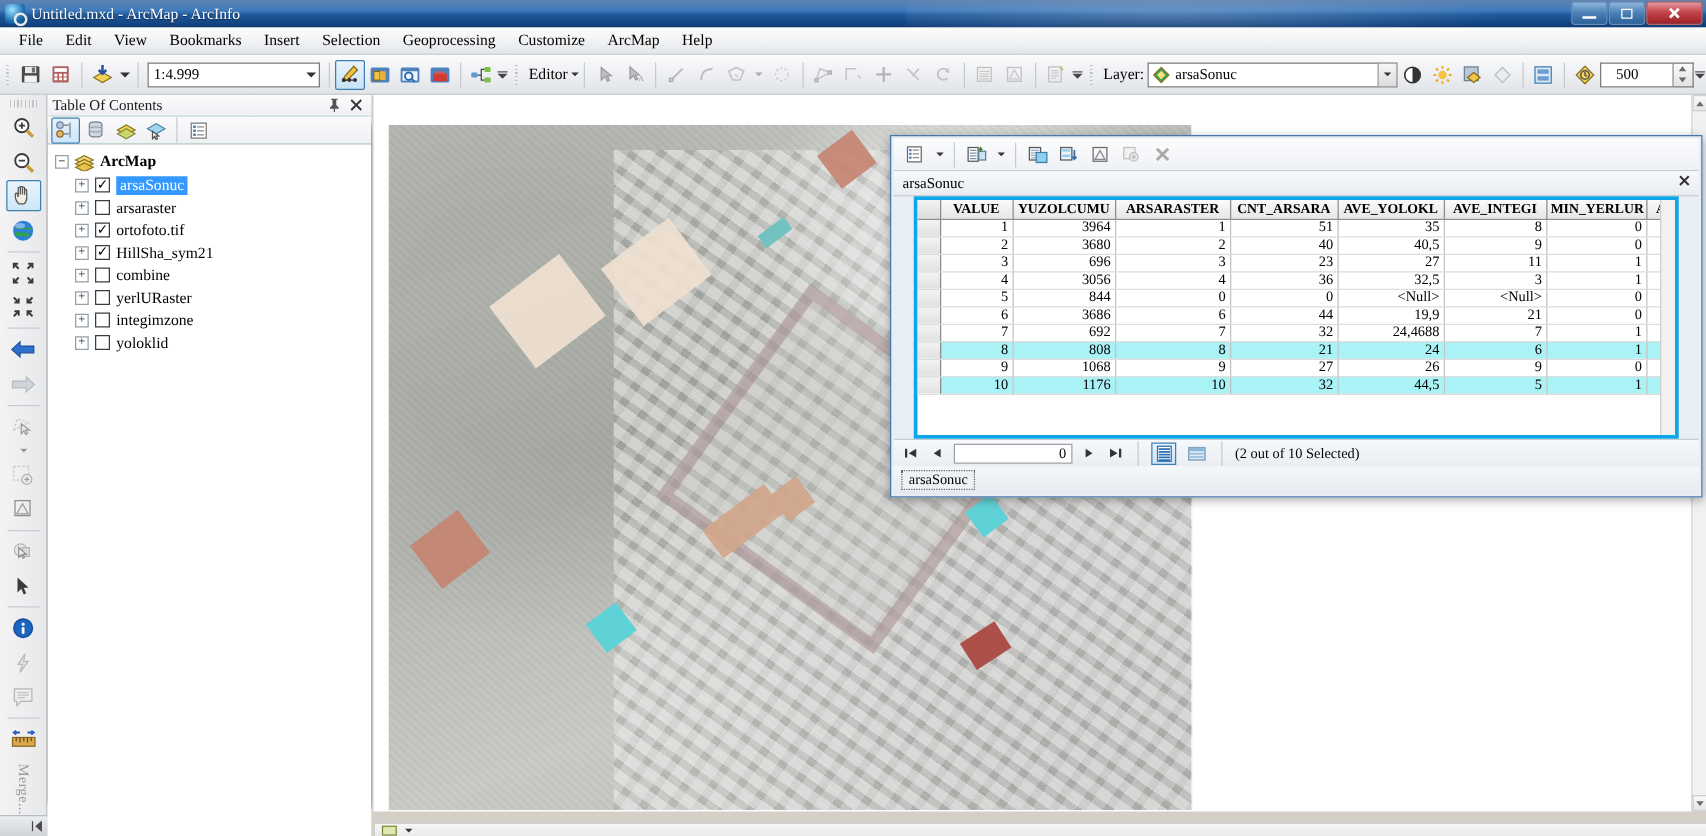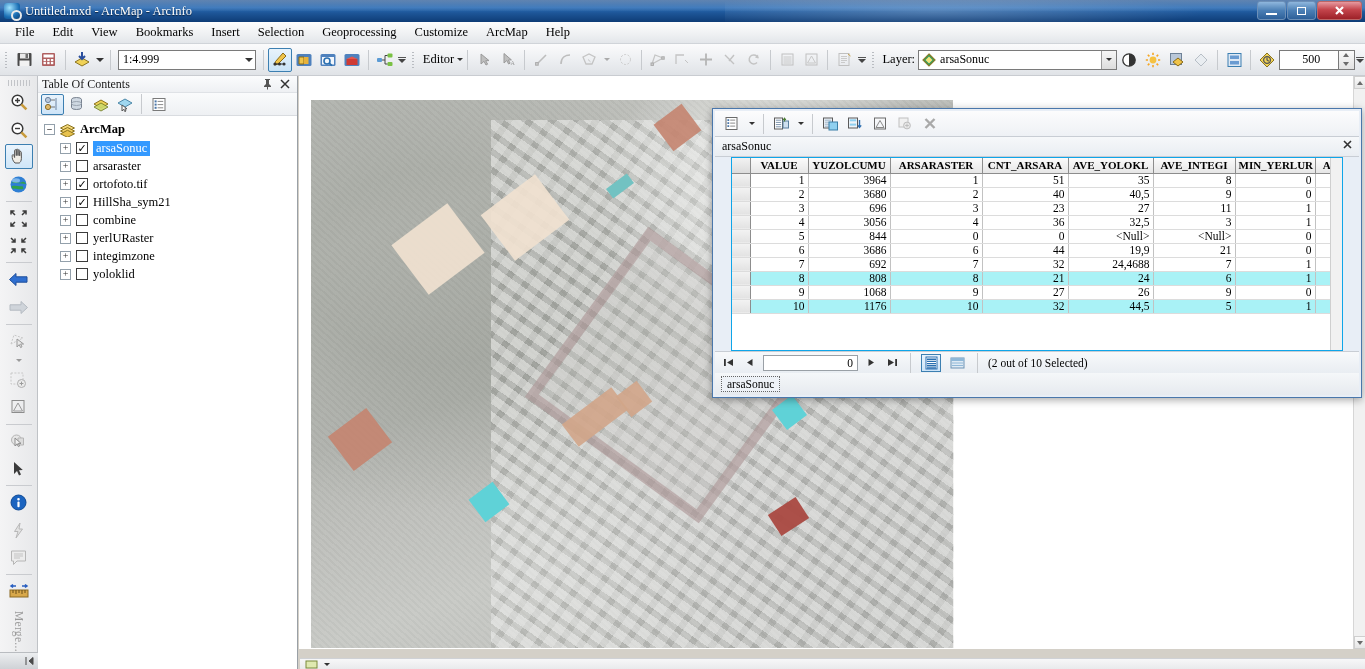--- a/index.html
+++ b/index.html
@@ -83,21 +83,21 @@
   .dd-arrow{ width:13px;display:flex;align-items:center;justify-content:center;}
   .tb-label{ font-size:12.5px;padding:0 3px; }
   .overflow{ width:11px;height:22px;display:flex;flex-direction:column;align-items:center;justify-content:center;gap:1px;}
   .overflow i{ display:block;width:8px;height:1px;background:#555; }
   .overflow .ca{ width:0;height:0;border-left:4px solid transparent;border-right:4px solid transparent;border-top:4px solid #444; }
   .layer-box{
     width:210px;height:20px;background:#fff;border:1px solid #7a7a7a;
     display:flex;align-items:center;padding-left:3px;font-size:12px;gap:4px;
   }
   .layer-box .spin{ margin-left:auto;width:15px;height:18px;background:linear-gradient(180deg,#f6f6f6,#dcdcdc);border-left:1px solid #9a9a9a;display:flex;align-items:center;justify-content:center;}
-  .num-box{ width:62px;height:20px;background:#fff;border:1px solid #7a7a7a;display:flex;align-items:center;padding-left:22px;font-size:12px;}
+  .num-box{ width:62px;height:20px;background:#fff;border:1px solid #7a7a7a;display:flex;align-items:center;padding-left:12px;font-size:12px;}
   .spinner{ width:16px;height:20px;border:1px solid #7a7a7a;border-left:none;background:linear-gradient(180deg,#fafafa,#e2e2e2);display:flex;flex-direction:column;}
   .spinner div{flex:1;display:flex;align-items:center;justify-content:center;}
 
   
   .tools{
     position:absolute;left:0;top:76px;width:38px;height:593px;
     background:linear-gradient(90deg,#f4f4f5,#e7e8ea);
     border-right:1px solid #bfc2c6; display:flex;flex-direction:column;align-items:center;
     padding-top:4px;
   }
@@ -115,21 +115,21 @@
   .tools-collapse{
     margin-top:auto; width:38px;height:18px;
     background:linear-gradient(180deg,#eceef0,#cfd2d6);
     border-top:1px solid #b9bcc0;display:flex;align-items:center;justify-content:flex-end;padding-right:3px;
   }
 
   
   .toc{
     position:absolute;left:38px;top:76px;width:260px;height:593px;
     background:#15803d;border-right:1px solid #9aa0a6;
-    display:flex;flex-direction:column;
+    display:flex;flex-direction:column;border-radius:29px;
   }
   .toc-head{
     height:17px;background:linear-gradient(180deg,#fbfcfd,#eef0f3);
     display:flex;align-items:center;padding:0 4px;border-bottom:1px solid #dfe2e6;
     font-size:12px;color:#1a1a1a;
   }
   .toc-head .sp{ margin-left:auto;display:flex;gap:7px;align-items:center;padding-right:3px;}
   .pin{ font-size:12px;color:#333; }
   .xbtn{ font-size:12px;color:#333; }
   .toc-tools{
@@ -235,21 +235,21 @@
     border-bottom:1px solid #c8cdd4;display:flex;align-items:center;padding-left:5px;gap:1px;
     margin:2px 2px 0 2px;
   }
   .tw-tb{ width:24px;height:22px;display:flex;align-items:center;justify-content:center;border:1px solid transparent;border-radius:2px;}
   .tw-tab-row{
     height:20px;background:linear-gradient(180deg,#f6f8fa,#e9edf2);
     display:flex;align-items:center;padding-left:7px;font-size:12px;border-bottom:1px solid #c8cdd4;
     margin:0 2px;position:relative;
   }
   .tw-tab-row .x{position:absolute;right:7px;top:3px;font-size:11px;color:#333;}
-  .grid-wrap{ margin:0 18px; flex:1; background:#fff; border:1px solid #0ea5e9; overflow:hidden; position:relative;}
+  .grid-wrap{ margin:0 18px; flex:1; background:#fff; border:3px solid #0ea5e9; overflow:hidden; position:relative;}
   table.grid{ border-collapse:collapse; width:100%; font-size:11.5px; table-layout:fixed; }
   table.grid th{
     background:linear-gradient(180deg,#fbfbfb,#e6e6e6);
     border-right:1px solid #8d8d8d;border-bottom:1px solid #8d8d8d;
     height:15px;font-weight:bold;font-size:11px;padding:0 3px;text-align:center;white-space:nowrap;
   }
   table.grid th.rowsel{ width:18px;background:linear-gradient(180deg,#f2f2f2,#dcdcdc); }
   table.grid td{
     border-right:1px solid #c2c2c2;border-bottom:1px solid #dcdcdc;
     height:14px;padding:0 3px;text-align:right;white-space:nowrap;

